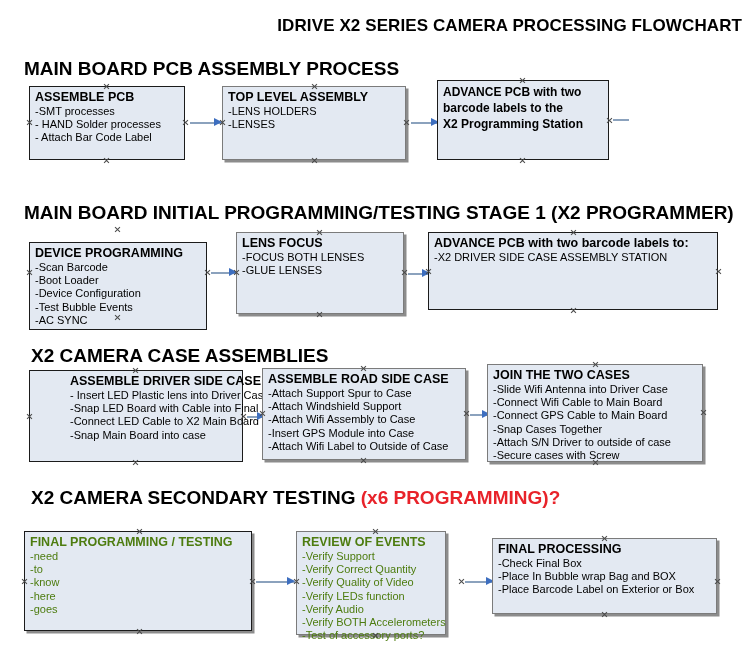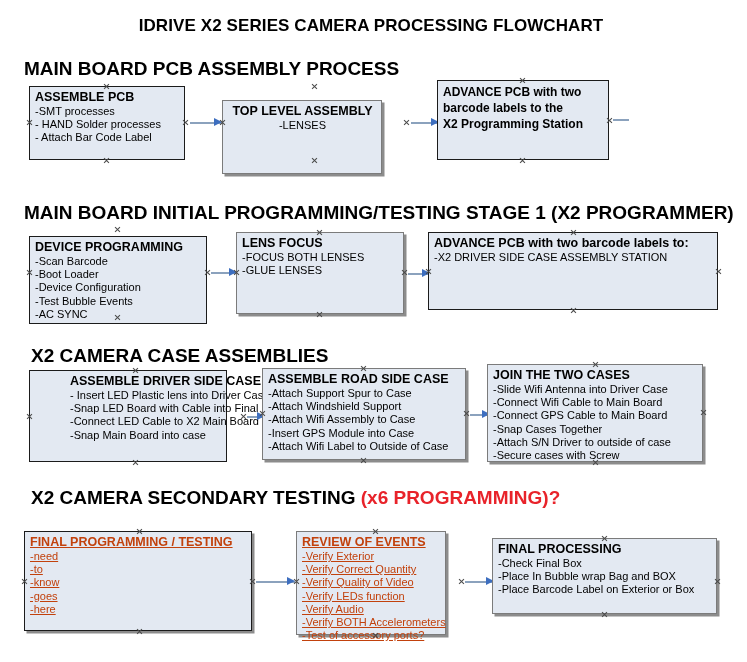--- a/index.html
+++ b/index.html
@@ -6,21 +6,21 @@
   body{
     width:747px;height:662px;position:relative;overflow:hidden;
     font-family:"Liberation Sans","DejaVu Sans",sans-serif;
     color:#000;
     -webkit-font-smoothing:antialiased;
   }
   .canvas{position:absolute;left:0;top:0;width:747px;height:662px;}
 
   
   .main-title{
-    position:absolute;left:0;top:16px;width:742px;text-align:center;
+    position:absolute;left:0;top:16px;width:742px;text-align:right;
     font-size:17px;font-weight:bold;letter-spacing:.1px;
   }
   .section-head{
     position:absolute;font-size:19px;font-weight:bold;white-space:nowrap;
   }
   .section-head .red{color:#e8232a;}
 
   
   .box{
     position:absolute;box-sizing:border-box;
@@ -32,21 +32,21 @@
   .box.grey{border-color:#7b7b7b;}
   .box.shadow{box-shadow:2.5px 2.5px 0 0 rgba(120,120,120,.85);}
   .box .title{
     font-size:12.5px;font-weight:bold;line-height:14px;white-space:nowrap;
     margin-bottom:1px;
   }
   .box .line{
     font-size:11px;line-height:13.2px;white-space:nowrap;
   }
   .box.allbold .line{font-weight:bold;font-size:12px;line-height:16px;}
-  .box.red .title,.box.red .line{color:#c2410c;text-decoration:underline;}
+  .box.red .title,.box.red .line{color:#4d7c0f;}
   .box .line.overflow{position:relative;}
 
   
   .hx{position:absolute;width:7px;height:7px;pointer-events:none;}
   .hx:before,.hx:after{
     content:"";position:absolute;left:0;top:3px;width:7px;height:1px;
     background:#4a4a4a;
   }
   .hx:before{transform:rotate(45deg);}
   .hx:after{transform:rotate(-45deg);}
@@ -83,22 +83,23 @@
   <div class="hx" style="left:103px;top:83px;"></div>
   <div class="hx" style="left:103px;top:157px;"></div>
   <div class="hx" style="left:26px;top:119px;"></div>
   <div class="hx" style="left:182px;top:119px;"></div>
 
   <div class="arrow" style="left:190px;top:118px;width:32px;">
     <div class="shaft"></div>
       <div class="head"></div>
   </div>
 
-  <div class="box grey shadow" style="left:222px;top:100px;width:160px;height:74px;text-align:center;">
+  <div class="box grey shadow" style="left:222px;top:86px;width:184px;height:74px;">
     <div class="title">TOP LEVEL ASSEMBLY</div>
+    <div class="line">-LENS HOLDERS</div>
     <div class="line">-LENSES</div>
   </div>
   <div class="hx" style="left:311px;top:83px;"></div>
   <div class="hx" style="left:311px;top:157px;"></div>
   <div class="hx" style="left:219px;top:119px;"></div>
   <div class="hx" style="left:403px;top:119px;"></div>
 
   <div class="arrow" style="left:411px;top:118px;width:28px;">
     <div class="shaft"></div>
       <div class="head"></div>
@@ -111,21 +112,21 @@
   </div>
   <div class="hx" style="left:519px;top:77px;"></div>
   <div class="hx" style="left:519px;top:157px;"></div>
   <div class="hx" style="left:606px;top:117px;"></div>
   <div class="edgeline" style="left:613px;top:119px;width:16px;"></div>
 
   <div class="section-head" style="left:24px;top:202px;">
     <span>MAIN BOARD INITIAL PROGRAMMING/TESTING STAGE 1 (X2 PROGRAMMER)</span>
   </div>
 
-  <div class="box" style="left:29px;top:236px;width:178px;height:88px;">
+  <div class="box" style="left:29px;top:242px;width:178px;height:88px;">
     <div class="title">DEVICE PROGRAMMING</div>
     <div class="line">-Scan Barcode</div>
     <div class="line">-Boot Loader</div>
     <div class="line">-Device Configuration</div>
     <div class="line">-Test Bubble Events</div>
     <div class="line">-AC SYNC</div>
   </div>
   <div class="hx" style="left:114px;top:226px;"></div>
   <div class="hx" style="left:114px;top:314px;"></div>
   <div class="hx" style="left:26px;top:269px;"></div>
@@ -157,21 +158,21 @@
   </div>
   <div class="hx" style="left:570px;top:229px;"></div>
   <div class="hx" style="left:570px;top:307px;"></div>
   <div class="hx" style="left:425px;top:268px;"></div>
   <div class="hx" style="left:715px;top:268px;"></div>
 
   <div class="section-head" style="left:31px;top:345px;">
     <span>X2 CAMERA CASE ASSEMBLIES</span>
   </div>
 
-  <div class="box" style="left:29px;top:370px;width:198px;height:92px;padding-left:40px;">
+  <div class="box" style="left:29px;top:370px;width:214px;height:92px;padding-left:40px;">
     <div class="title">ASSEMBLE DRIVER SIDE CASE</div>
     <div class="line">- Insert LED Plastic lens into Driver Case</div>
     <div class="line">-Snap LED Board with Cable into Final</div>
     <div class="line">-Connect LED Cable to X2 Main Board</div>
     <div class="line">-Snap Main Board into case</div>
   </div>
   <div class="hx" style="left:132px;top:367px;"></div>
   <div class="hx" style="left:132px;top:459px;"></div>
   <div class="hx" style="left:26px;top:413px;"></div>
   <div class="hx" style="left:240px;top:413px;"></div>
@@ -214,36 +215,36 @@
 
   <div class="section-head" style="left:31px;top:487px;">
     <span>X2 CAMERA SECONDARY TESTING </span><span class="red">(x6 PROGRAMMING)?</span>
   </div>
 
   <div class="box red shadow" style="left:24px;top:531px;width:228px;height:100px;">
     <div class="title">FINAL PROGRAMMING / TESTING</div>
     <div class="line">-need</div>
     <div class="line">-to</div>
     <div class="line">-know</div>
+    <div class="line">-here</div>
     <div class="line">-goes</div>
-    <div class="line">-here</div>
   </div>
   <div class="hx" style="left:136px;top:528px;"></div>
   <div class="hx" style="left:136px;top:628px;"></div>
   <div class="hx" style="left:21px;top:578px;"></div>
   <div class="hx" style="left:249px;top:578px;"></div>
 
   <div class="arrow" style="left:256px;top:577px;width:39px;">
     <div class="shaft"></div>
       <div class="head"></div>
   </div>
 
   <div class="box red grey shadow" style="left:296px;top:531px;width:150px;height:104px;">
     <div class="title">REVIEW OF EVENTS</div>
-    <div class="line">-Verify Exterior</div>
+    <div class="line">-Verify Support</div>
     <div class="line">-Verify Correct Quantity</div>
     <div class="line">-Verify Quality of Video</div>
     <div class="line">-Verify LEDs function</div>
     <div class="line">-Verify Audio</div>
     <div class="line">-Verify BOTH Accelerometers</div>
     <div class="line overflow">-Test of accessory ports?</div>
   </div>
   <div class="hx" style="left:372px;top:528px;"></div>
   <div class="hx" style="left:372px;top:632px;"></div>
   <div class="hx" style="left:293px;top:578px;"></div>

